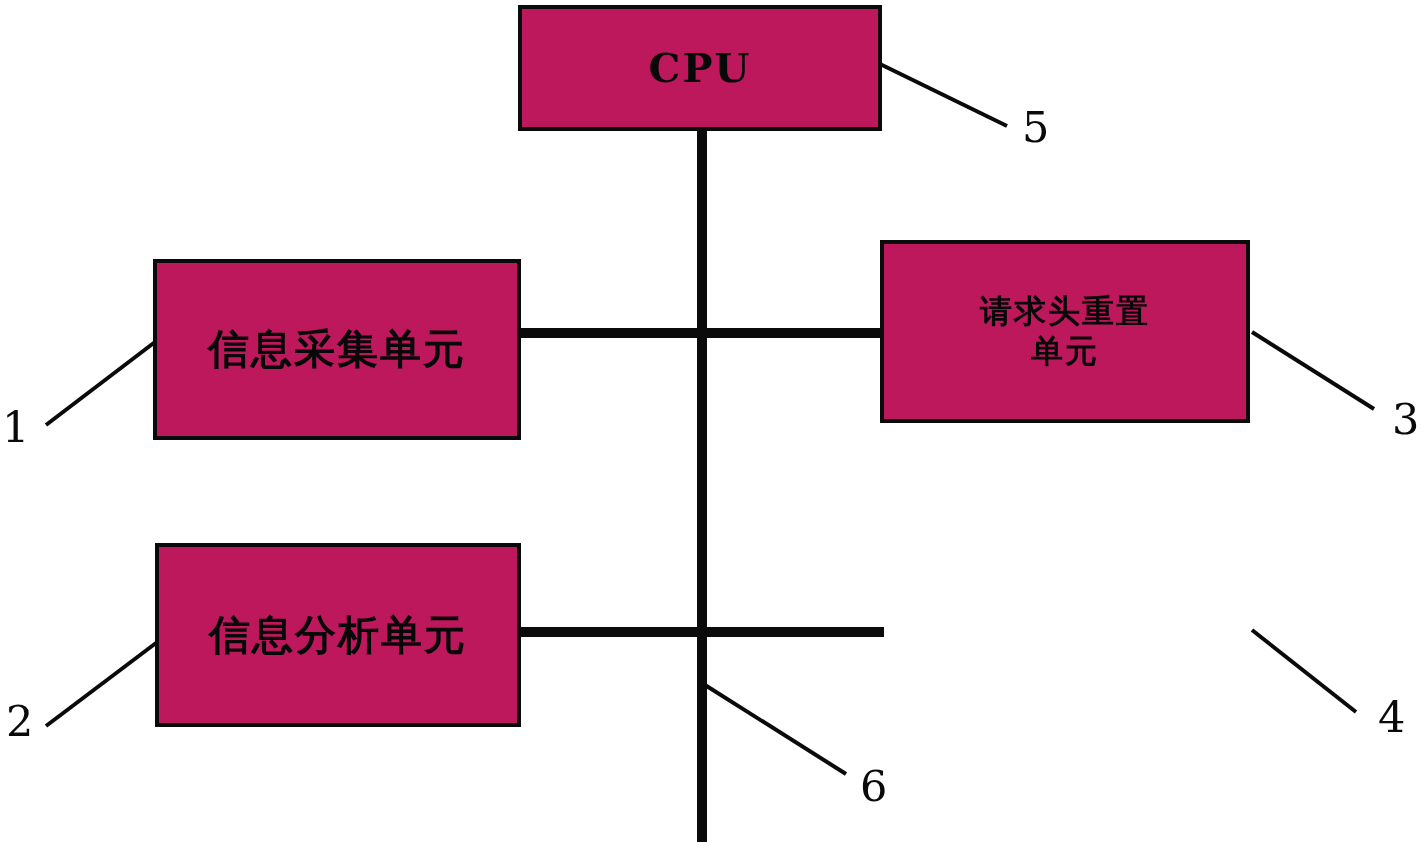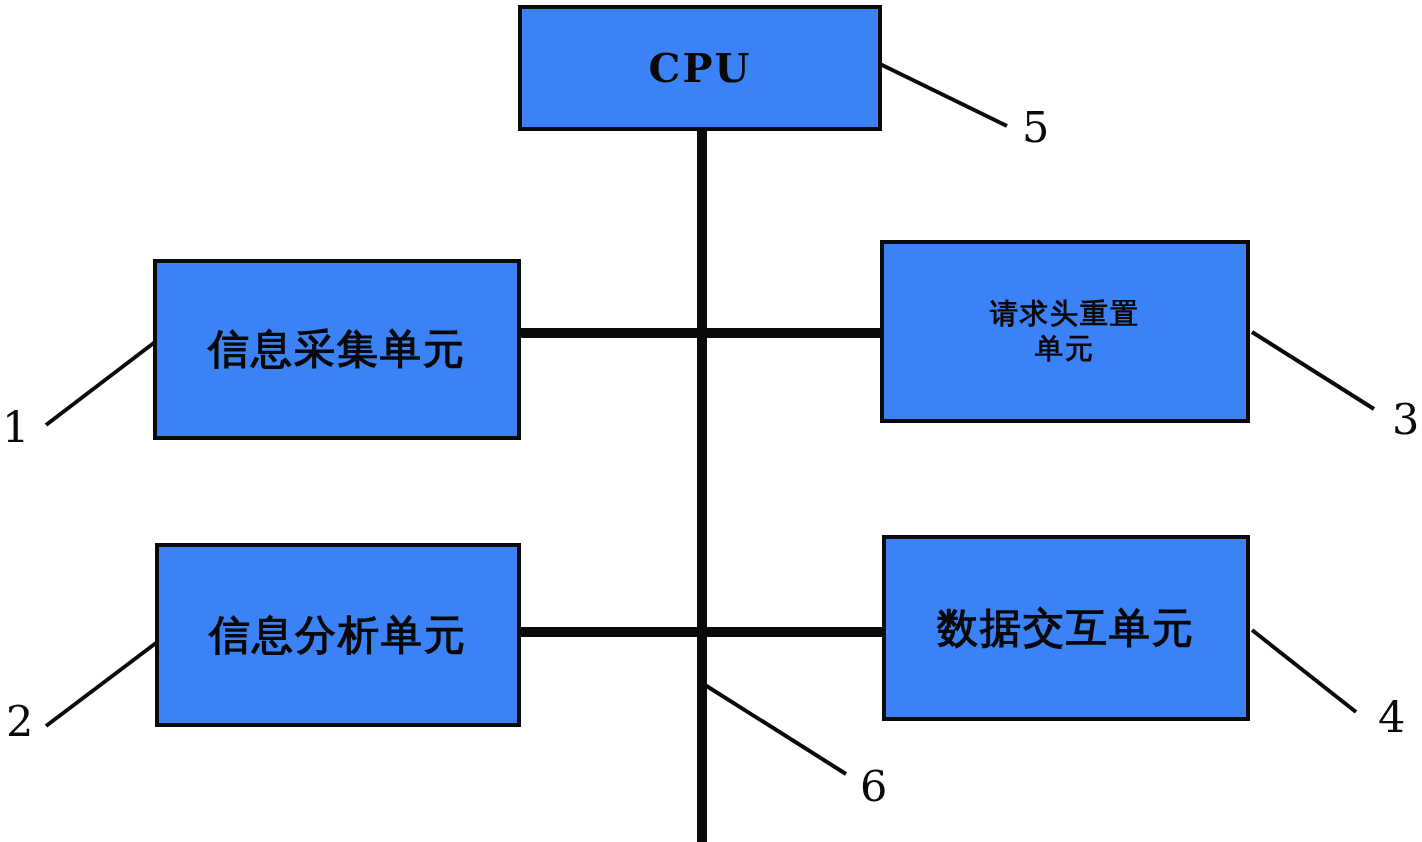--- a/index.html
+++ b/index.html
@@ -15,21 +15,21 @@
     overflow: hidden;
     font-family: "Liberation Sans", sans-serif;
     -webkit-font-smoothing: none;
   }
 
   
   .block {
     position: absolute;
     box-sizing: border-box;
     border: 4px solid #0a0a0a;
-    background: #3b82f6;
+    background: #be185d;
     display: flex;
     align-items: center;
     justify-content: center;
     text-align: center;
     z-index: 5;
   }
   .block .block-label {
     display: block;
     color: #080808;
     line-height: 1.18;
@@ -38,21 +38,21 @@
   }
 
   
   .block.cjk .block-label {
     font-family: "DejaVu Sans", "Liberation Sans", sans-serif;
     font-size: 41px;
     font-weight: 700;
     letter-spacing: 2px;
   }
   .block.cjk.two-line .block-label {
-    font-size: 28px;
+    font-size: 32px;
     line-height: 1.24;
   }
   
   .block.latin .block-label {
     font-family: "DejaVu Serif", "Liberation Serif", serif;
     font-size: 40px;
     font-weight: 700;
     letter-spacing: 2px;
   }
 
@@ -127,23 +127,20 @@
 
   <div class="block cjk two-line" id="box-reqreset">
     <span class="block-label">请求头重置
 单元</span>
   </div>
 
   <div class="block cjk" id="box-analyze">
     <span class="block-label">信息分析单元</span>
   </div>
 
-  <div class="block cjk" id="box-datax">
-    <span class="block-label">数据交互单元</span>
-  </div>
 
   <span class="ref-num" id="ref-1">1</span>
   <span class="ref-num" id="ref-2">2</span>
   <span class="ref-num" id="ref-3">3</span>
   <span class="ref-num" id="ref-4">4</span>
   <span class="ref-num" id="ref-5">5</span>
   <span class="ref-num" id="ref-6">6</span>
 
 </div>
 

